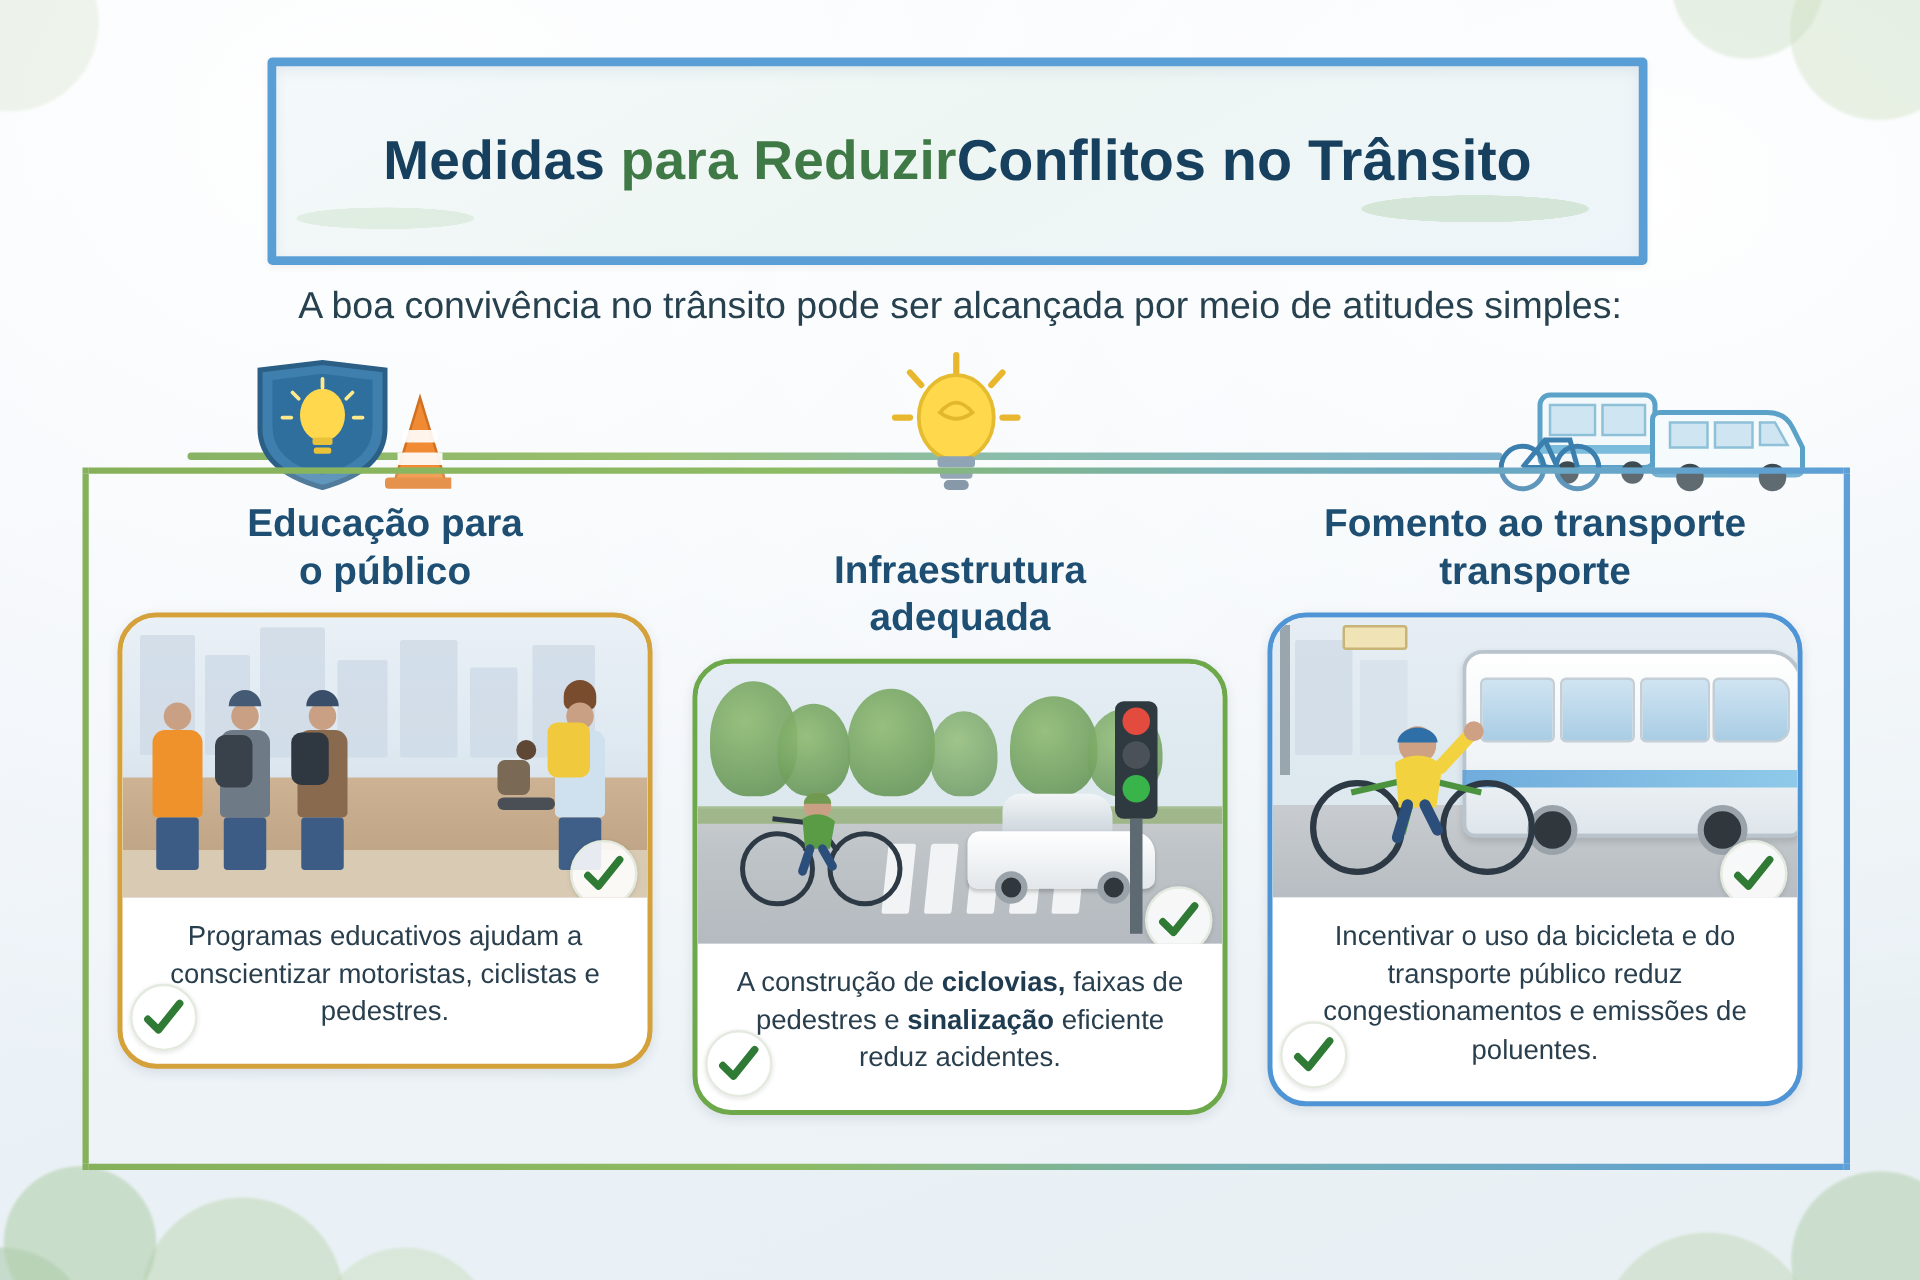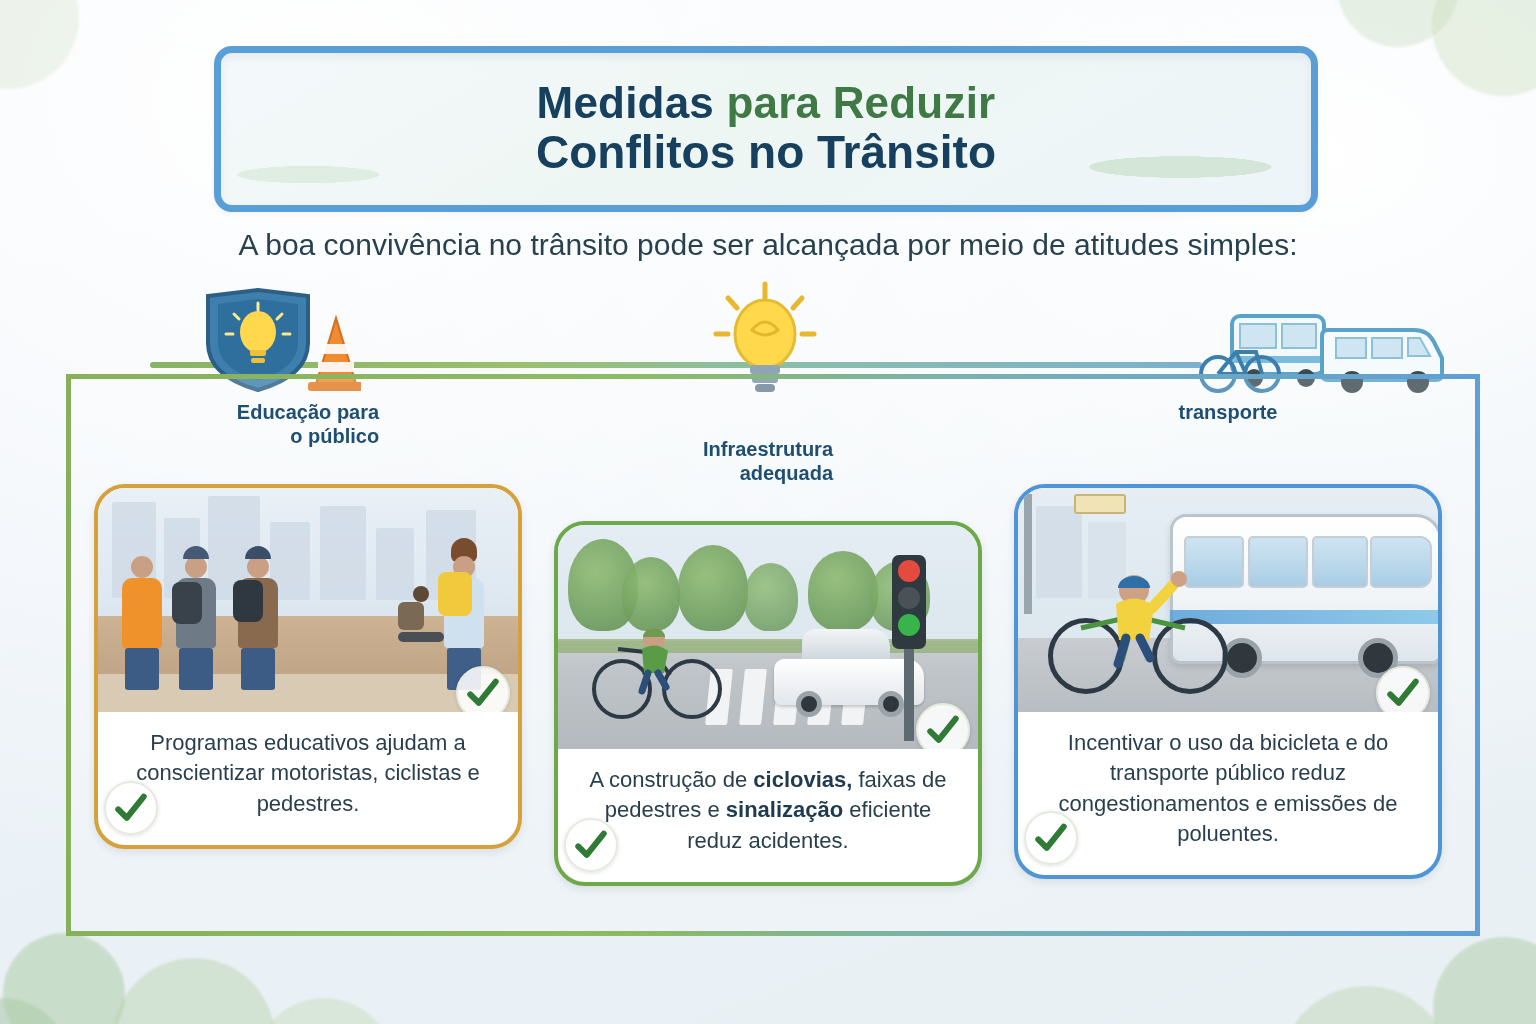--- a/index.html
+++ b/index.html
@@ -58,25 +58,25 @@
     background:
       radial-gradient(circle at 10% 20%, rgba(150,189,118,.25) 0 70px, rgba(150,189,118,0) 72px);
   }
 
   
   .title-banner {
     position: absolute;
     left: 214px; top: 46px;
     width: 1090px; height: 152px;
     border: 7px solid #5a9ed6;
-    border-radius: 18px;
+    border-radius: 4px;
     background: linear-gradient(150deg, #f4f9fb 0%, #eef6f3 45%, #eef5fa 100%);
     box-shadow: 0 4px 10px rgba(40,70,100,.08) inset, 0 2px 6px rgba(0,0,0,.05);
     display: flex;
-    flex-direction: column;
+    flex-direction: row;
     align-items: center;
     justify-content: center;
     overflow: hidden;
   }
   .title-banner::after {
     content: "";
     position: absolute;
     inset: 0;
     background:
       radial-gradient(ellipse at 88% 75%, rgba(144,190,130,.28) 0 90px, rgba(144,190,130,0) 92px),
@@ -148,24 +148,24 @@
     padding: 0 24px;
     box-sizing: border-box;
   }
   .column {
     flex: 1 1 0;
     display: flex;
     flex-direction: column;
     align-items: center;
   }
   .col-heading {
-    font-size: 20px;
+    font-size: 31px;
     font-weight: bold;
     line-height: 1.22;
-    text-align: right;
+    text-align: center;
     margin-bottom: 14px;
     min-height: 70px;
   }
   .col-0 .col-heading { color: #1e4f73; }
   .col-1 .col-heading { color: #1e4f73; margin-top: 37px; }
   .col-2 .col-heading { color: #1e4f73; }
 
   .card {
     position: relative;
     width: 420px;
@@ -488,20 +488,21 @@
         <div class="check bl">
           <svg viewBox="0 0 24 24">
               <path d="M3 13 L9 19 L21 4" fill="none" stroke="#2f7a35" stroke-width="4.2" stroke-linecap="round" stroke-linejoin="round"></path>
             </svg>
         </div>
       </div>
     </div>
 
     <div class="column col-2">
       <div class="col-heading">
+        <div>Fomento ao transporte</div>
         <div>transporte</div>
       </div>
 
       <div class="card">
         <div class="card-illus ill3">
           <div class="sky"></div>
           <div style="position:absolute; left:18px; top:18px; width:46px; height:92px; background:#cfdbe6; opacity:.8; border-radius:2px;"></div>
           <div style="position:absolute; left:70px; top:34px; width:38px; height:76px; background:#d6e1ea; opacity:.8;"></div>
           <div style="position:absolute; left:6px; top:6px; width:8px; height:120px; background:#9aa6ae;"></div>
           <div class="label-sign" style="left:56px; top:6px; width:48px; height:16px;"></div>

